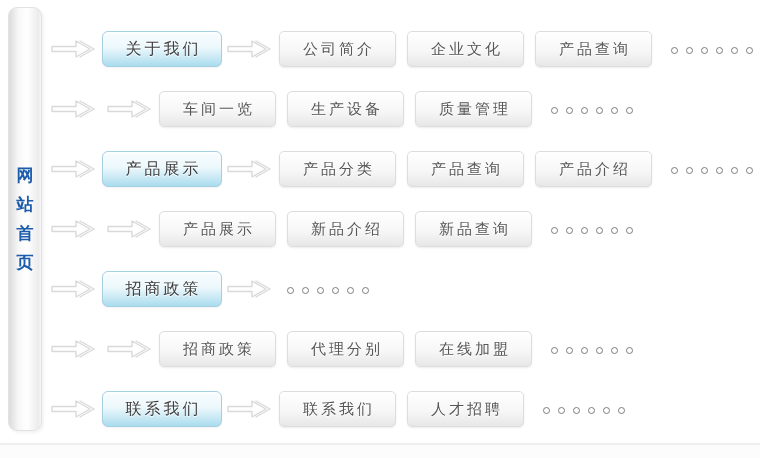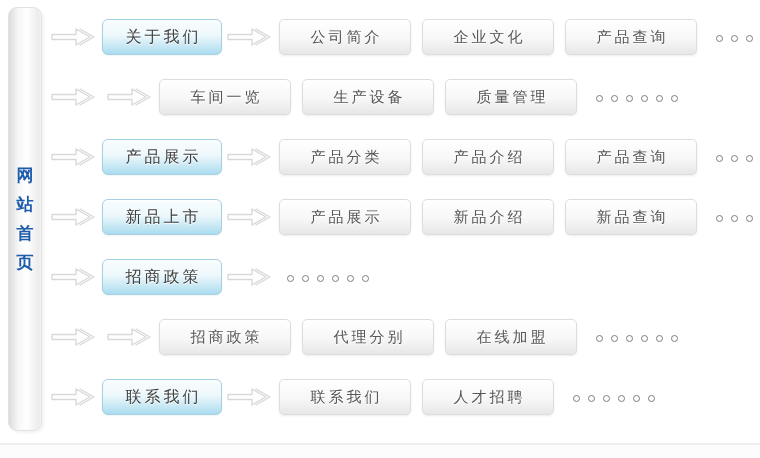--- a/index.html
+++ b/index.html
@@ -16,40 +16,40 @@
     border:1px solid #e2e2e2;border-radius:9px;
     background:linear-gradient(90deg,#dcdcdc 0%,#f7f7f7 30%,#ffffff 55%,#ececec 92%,#f5f5f5 100%);
     box-shadow:2px 2px 3px rgba(0,0,0,0.05);
     display:flex;flex-direction:column;justify-content:center;align-items:center;gap:12px;
     box-sizing:border-box;
   }
   .sidebar-char{
     color:#1d5cab;font-size:17px;font-weight:bold;line-height:1;
   }
   
-  .rows{position:absolute;left:46px;top:7px;right:0;font-family:Liberation Mono, monospace;}
+  .rows{position:absolute;left:46px;top:19px;right:0;font-family:Liberation Mono, monospace;}
   .flow-row{height:60px;display:flex;align-items:center;padding-left:4px;}
   .arrow-icon{flex:0 0 auto;display:block;}
   .arrow-lead{margin-right:2px;}
   .arrow-mid{margin:0 3px 0 4px;}
   .btn{
     display:flex;align-items:center;justify-content:center;
     box-sizing:border-box;white-space:nowrap;cursor:pointer;
   }
   .btn-primary{
     width:120px;height:36px;flex:0 0 auto;
     border:1px solid #a5cfe2;border-radius:6px;
     background:linear-gradient(180deg,#f9fdfe 0%,#edf8fc 45%,#cdeaf5 72%,#aadcee 100%);
     box-shadow:inset 0 1px 0 #ffffff,0 1px 2px rgba(0,0,0,0.05);
     color:#3e3e3e;font-size:16px;letter-spacing:3px;text-indent:3px;
     text-shadow:0 1px 0 rgba(255,255,255,0.95);
   }
   .secondary-list{display:flex;align-items:center;}
   .btn-secondary{
-    width:132px;height:36px;flex:0 0 auto;margin-right:11px;
+    width:117px;height:36px;flex:0 0 auto;margin-right:11px;
     border:1px solid #dddddd;border-radius:5px;
     background:linear-gradient(180deg,#ffffff 0%,#f7f7f7 55%,#e7e7e7 100%);
     box-shadow:inset 0 1px 0 #ffffff,0 1px 2px rgba(0,0,0,0.08);
     color:#565656;font-size:15px;letter-spacing:3px;text-indent:3px;
     text-shadow:0 1px 0 #ffffff;
   }
   .more-dots{display:flex;align-items:center;gap:8px;margin-left:8px;margin-top:2px;}
   .dot{
     width:5px;height:5px;border:1px solid #7c7c7c;border-radius:50%;
     background:#ffffff;display:inline-block;
@@ -126,39 +126,38 @@
       <path d="M2 10.5 L26 10.5 L26 5 L40 13 L26 21 L26 15.5 L2 15.5 Z" fill="#fefefe" stroke="#d9d9d9" stroke-width="1.4" stroke-linejoin="round"></path>
       <path d="M30 5 L44 13 L30 21" fill="none" stroke="#d9d9d9" stroke-width="1.4" stroke-linejoin="round" stroke-linecap="round"></path>
     </svg>
     <div class="btn btn-primary">产品展示</div>
     <svg class="arrow-icon arrow-mid" width="50" height="26" viewBox="0 0 50 26">
       <path d="M2 10.5 L26 10.5 L26 5 L40 13 L26 21 L26 15.5 L2 15.5 Z" fill="#fefefe" stroke="#d9d9d9" stroke-width="1.4" stroke-linejoin="round"></path>
       <path d="M30 5 L44 13 L30 21" fill="none" stroke="#d9d9d9" stroke-width="1.4" stroke-linejoin="round" stroke-linecap="round"></path>
     </svg>
     <div class="secondary-list">
           <div class="btn btn-secondary">产品分类</div>
+          <div class="btn btn-secondary">产品查询</div>
           <div class="btn btn-secondary">产品介绍</div>
-          <div class="btn btn-secondary">产品查询</div>
-        </div>
-    <div class="more-dots">
-          <span class="dot"></span>
-          <span class="dot"></span>
-          <span class="dot"></span>
-          <span class="dot"></span>
-          <span class="dot"></span>
-          <span class="dot"></span>
-        </div>
-  </div>
-
-  <div class="flow-row">
-    <svg class="arrow-icon arrow-lead" width="50" height="26" viewBox="0 0 50 26">
-      <path d="M2 10.5 L26 10.5 L26 5 L40 13 L26 21 L26 15.5 L2 15.5 Z" fill="#fefefe" stroke="#d9d9d9" stroke-width="1.4" stroke-linejoin="round"></path>
-      <path d="M30 5 L44 13 L30 21" fill="none" stroke="#d9d9d9" stroke-width="1.4" stroke-linejoin="round" stroke-linecap="round"></path>
-    </svg>
-    <div class="btn btn-primary">新品上市</div>
+        </div>
+    <div class="more-dots">
+          <span class="dot"></span>
+          <span class="dot"></span>
+          <span class="dot"></span>
+          <span class="dot"></span>
+          <span class="dot"></span>
+          <span class="dot"></span>
+        </div>
+  </div>
+
+  <div class="flow-row">
+    <svg class="arrow-icon arrow-lead" width="50" height="26" viewBox="0 0 50 26">
+      <path d="M2 10.5 L26 10.5 L26 5 L40 13 L26 21 L26 15.5 L2 15.5 Z" fill="#fefefe" stroke="#d9d9d9" stroke-width="1.4" stroke-linejoin="round"></path>
+      <path d="M30 5 L44 13 L30 21" fill="none" stroke="#d9d9d9" stroke-width="1.4" stroke-linejoin="round" stroke-linecap="round"></path>
+    </svg>
     <svg class="arrow-icon arrow-mid" width="50" height="26" viewBox="0 0 50 26">
       <path d="M2 10.5 L26 10.5 L26 5 L40 13 L26 21 L26 15.5 L2 15.5 Z" fill="#fefefe" stroke="#d9d9d9" stroke-width="1.4" stroke-linejoin="round"></path>
       <path d="M30 5 L44 13 L30 21" fill="none" stroke="#d9d9d9" stroke-width="1.4" stroke-linejoin="round" stroke-linecap="round"></path>
     </svg>
     <div class="secondary-list">
           <div class="btn btn-secondary">产品展示</div>
           <div class="btn btn-secondary">新品介绍</div>
           <div class="btn btn-secondary">新品查询</div>
         </div>
     <div class="more-dots">

